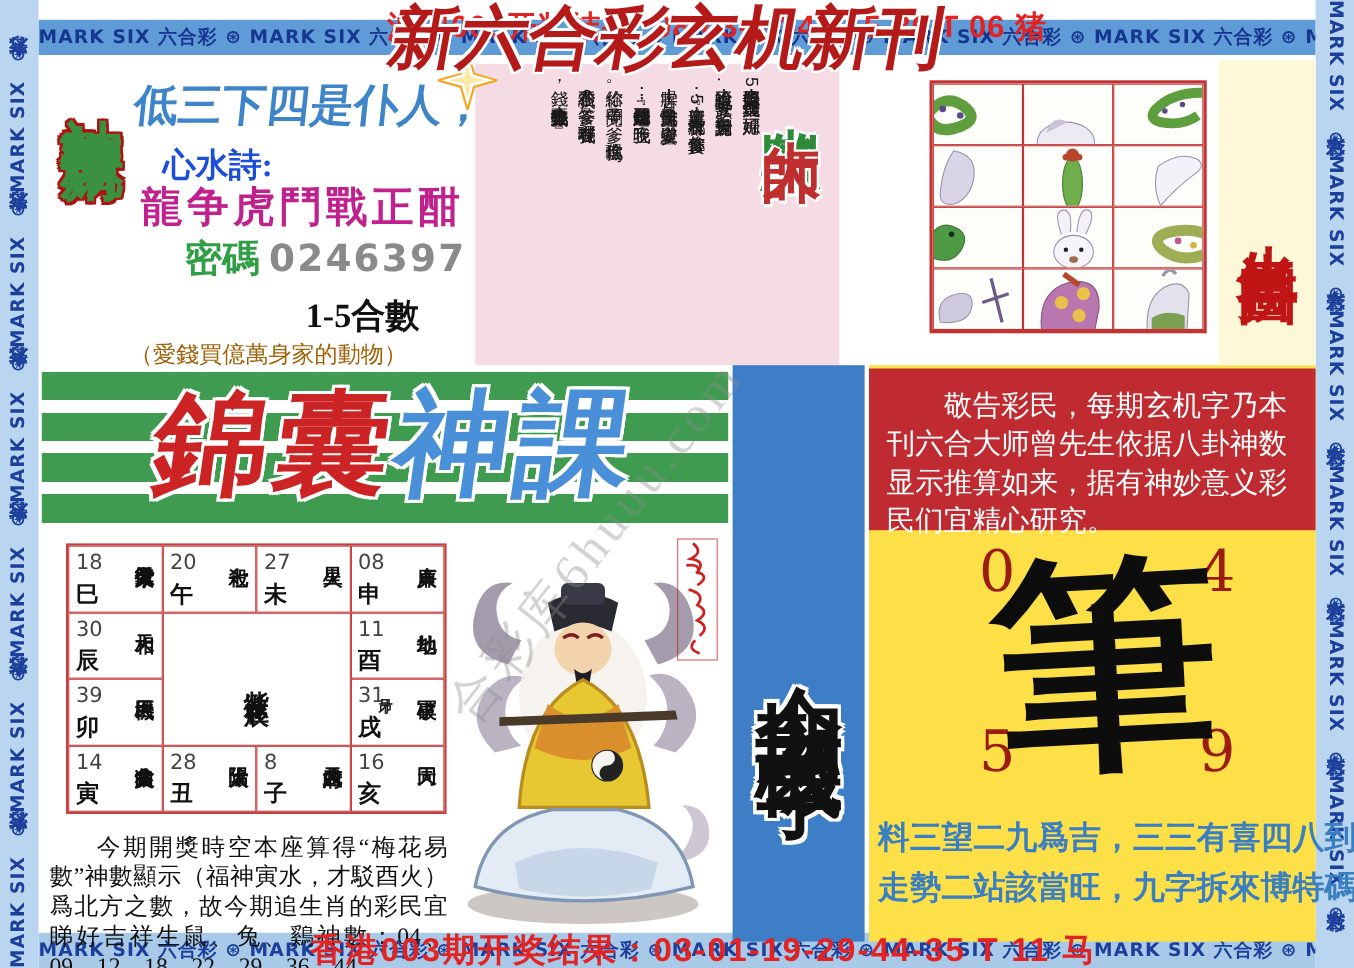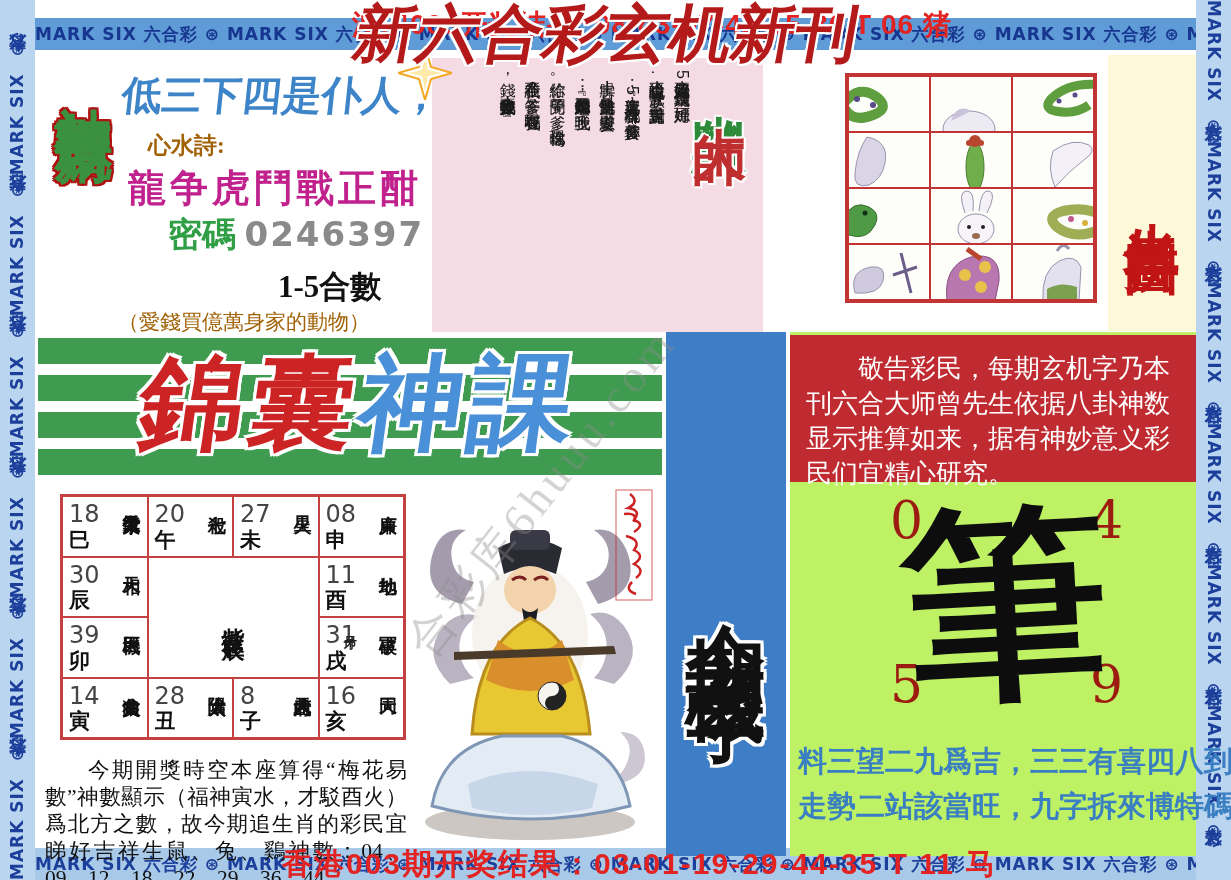--- a/index.html
+++ b/index.html
@@ -23,21 +23,21 @@
   .hk{left:282px;top:844px;font-size:30px;letter-spacing:2px;}
   .main-title{position:absolute;left:355px;top:-8px;width:590px;z-index:6;font-size:62px;font-weight:bold;
           color:#b51a1a;transform:skewX(-10deg);letter-spacing:1px;white-space:nowrap;
           text-shadow:-2px 0 #fff,2px 0 #fff,0 -2px #fff,0 2px #fff,-2px -2px #fff,2px 2px #fff,-2px 2px #fff,2px -2px #fff;}
   
   .shenshu-title{position:absolute;left:44px;top:60px;height:270px;font-size:58px;font-weight:bold;
           color:#3a9140;letter-spacing:7px;
           text-shadow:-2px 0 #b01010,2px 0 #b01010,0 -2px #b01010,0 2px #b01010,-2px -2px #b01010,2px 2px #b01010,-2px 2px #b01010,2px -2px #b01010;}
   .cal-blue{position:absolute;left:122px;top:68px;font-size:40px;font-weight:bold;color:#3d85c8;
           transform:skewX(-6deg);white-space:nowrap;}
-  .xinshui{position:absolute;left:148px;top:130px;font-size:23px;font-weight:bold;color:#a16207;}
+  .xinshui{position:absolute;left:148px;top:130px;font-size:30px;font-weight:bold;color:#1d4ed8;}
   .poem-magenta{position:absolute;left:128px;top:163px;font-size:38px;font-weight:bold;color:#c0218c;letter-spacing:4px;white-space:nowrap;}
   .mima{position:absolute;left:168px;top:212px;font-size:34px;font-weight:bold;color:#2f9e44;white-space:nowrap;}
   .mima b{color:#8a8a8a;font-family:"DejaVu Sans",sans-serif;font-weight:bold;letter-spacing:2px;}
   .hesum{position:absolute;left:278px;top:266px;font-size:31px;font-weight:bold;color:#111;}
   .hint{position:absolute;left:118px;top:308px;font-size:21px;color:#a16207;white-space:nowrap;}
   
   .humor{position:absolute;left:432px;top:58px;width:331px;height:274px;background:#f5dbe4;}
   .humor-title{position:absolute;right:8px;top:14px;height:252px;writing-mode:vertical-rl;
           font-size:54px;font-weight:bold;letter-spacing:6px;
           text-shadow:-2px 0 #fff,2px 0 #fff,0 -2px #fff,0 2px #fff,2px 2px #fff,-2px -2px #fff;}
@@ -61,35 +61,35 @@
           display:flex;align-items:center;justify-content:center;font-size:104px;font-weight:bold;
           transform:skewX(-8deg);letter-spacing:6px;white-space:nowrap;
           text-shadow:-3px 0 #fff,3px 0 #fff,0 -3px #fff,0 3px #fff,-3px -3px #fff,3px 3px #fff,-3px 3px #fff,3px -3px #fff;}
   .jn-text .red{color:#cc2424;} .jn-text .blue{color:#4a90d9;}
   
   .ziwei{position:absolute;left:60px;top:494px;width:342px;height:242px;border:2.5px solid #c54040;
           display:grid;grid-template-columns:repeat(4,1fr);grid-template-rows:repeat(4,1fr);background:#fff;}
   .zcell{position:relative;border:1.3px solid #c54040;}
   .zcenter{grid-area:2/2/4/4;display:flex;align-items:center;justify-content:center;}
   .zcenter span{writing-mode:vertical-rl;font-size:23px;font-weight:bold;letter-spacing:4px;color:#111;}
-  .znum{position:absolute;top:3px;left:6px;font-family:"DejaVu Sans",sans-serif;font-size:24px;color:#444;}
+  .znum{position:absolute;top:3px;left:6px;font-family:"DejaVu Sans",sans-serif;font-size:19px;color:#444;}
   .zbranch{position:absolute;bottom:2px;left:6px;font-size:21px;font-weight:bold;color:#111;}
   .zstars{position:absolute;top:4px;right:5px;writing-mode:vertical-rl;height:46px;
           font-size:18px;font-weight:bold;line-height:1.15;color:#111;}
   .zminor{position:absolute;top:8px;right:44px;writing-mode:vertical-rl;font-size:13px;font-weight:bold;color:#222;}
   .analysis{position:absolute;left:45px;top:740px;width:362px;font-size:21.5px;line-height:1.25;
           color:#111;text-indent:2em;text-align:justify;margin-top:17px;}
   
   .deity{position:absolute;left:402px;top:484px;width:262px;height:364px;}
   
   .xuanji{position:absolute;left:666px;top:332px;width:120px;height:524px;background:#3d7ec7;
           display:flex;align-items:center;justify-content:center;}
   .xuanji span{writing-mode:vertical-rl;font-size:80px;font-weight:bold;color:#111;letter-spacing:14px;
           text-shadow:-3px 0 #fff,3px 0 #fff,0 -3px #fff,0 3px #fff,-3px -3px #fff,3px 3px #fff,-3px 3px #fff,3px -3px #fff;}
-  .right-panel{position:absolute;left:790px;top:332px;width:406px;height:524px;background:#bef264;}
+  .right-panel{position:absolute;left:790px;top:332px;width:406px;height:524px;background:#fde047;}
   .notice{position:absolute;left:0;top:3px;width:406px;height:147px;background:#bf2b30;box-sizing:border-box;
           padding:16px 18px 0 16px;color:#fff;font-size:26px;line-height:1.35;text-indent:2em;
           font-family:"Liberation Sans","DejaVu Sans",sans-serif;}
   .cnum{position:absolute;font-family:"DejaVu Serif",serif;font-size:52px;color:#9c1c12;}
   .bigchar{position:absolute;left:90px;top:150px;width:250px;height:250px;display:flex;align-items:center;
           justify-content:center;font-size:205px;font-weight:bold;color:#0d0d0d;transform:rotate(-3deg);}
   .mpoem{position:absolute;left:8px;width:396px;color:#3a7fc1;font-size:29px;font-weight:bold;
           font-family:"Liberation Sans","DejaVu Sans",sans-serif;white-space:nowrap;}
   
   .wm{position:absolute;left:418px;top:620px;z-index:8;font-size:46px;letter-spacing:5px;color:#8d8d8d;

